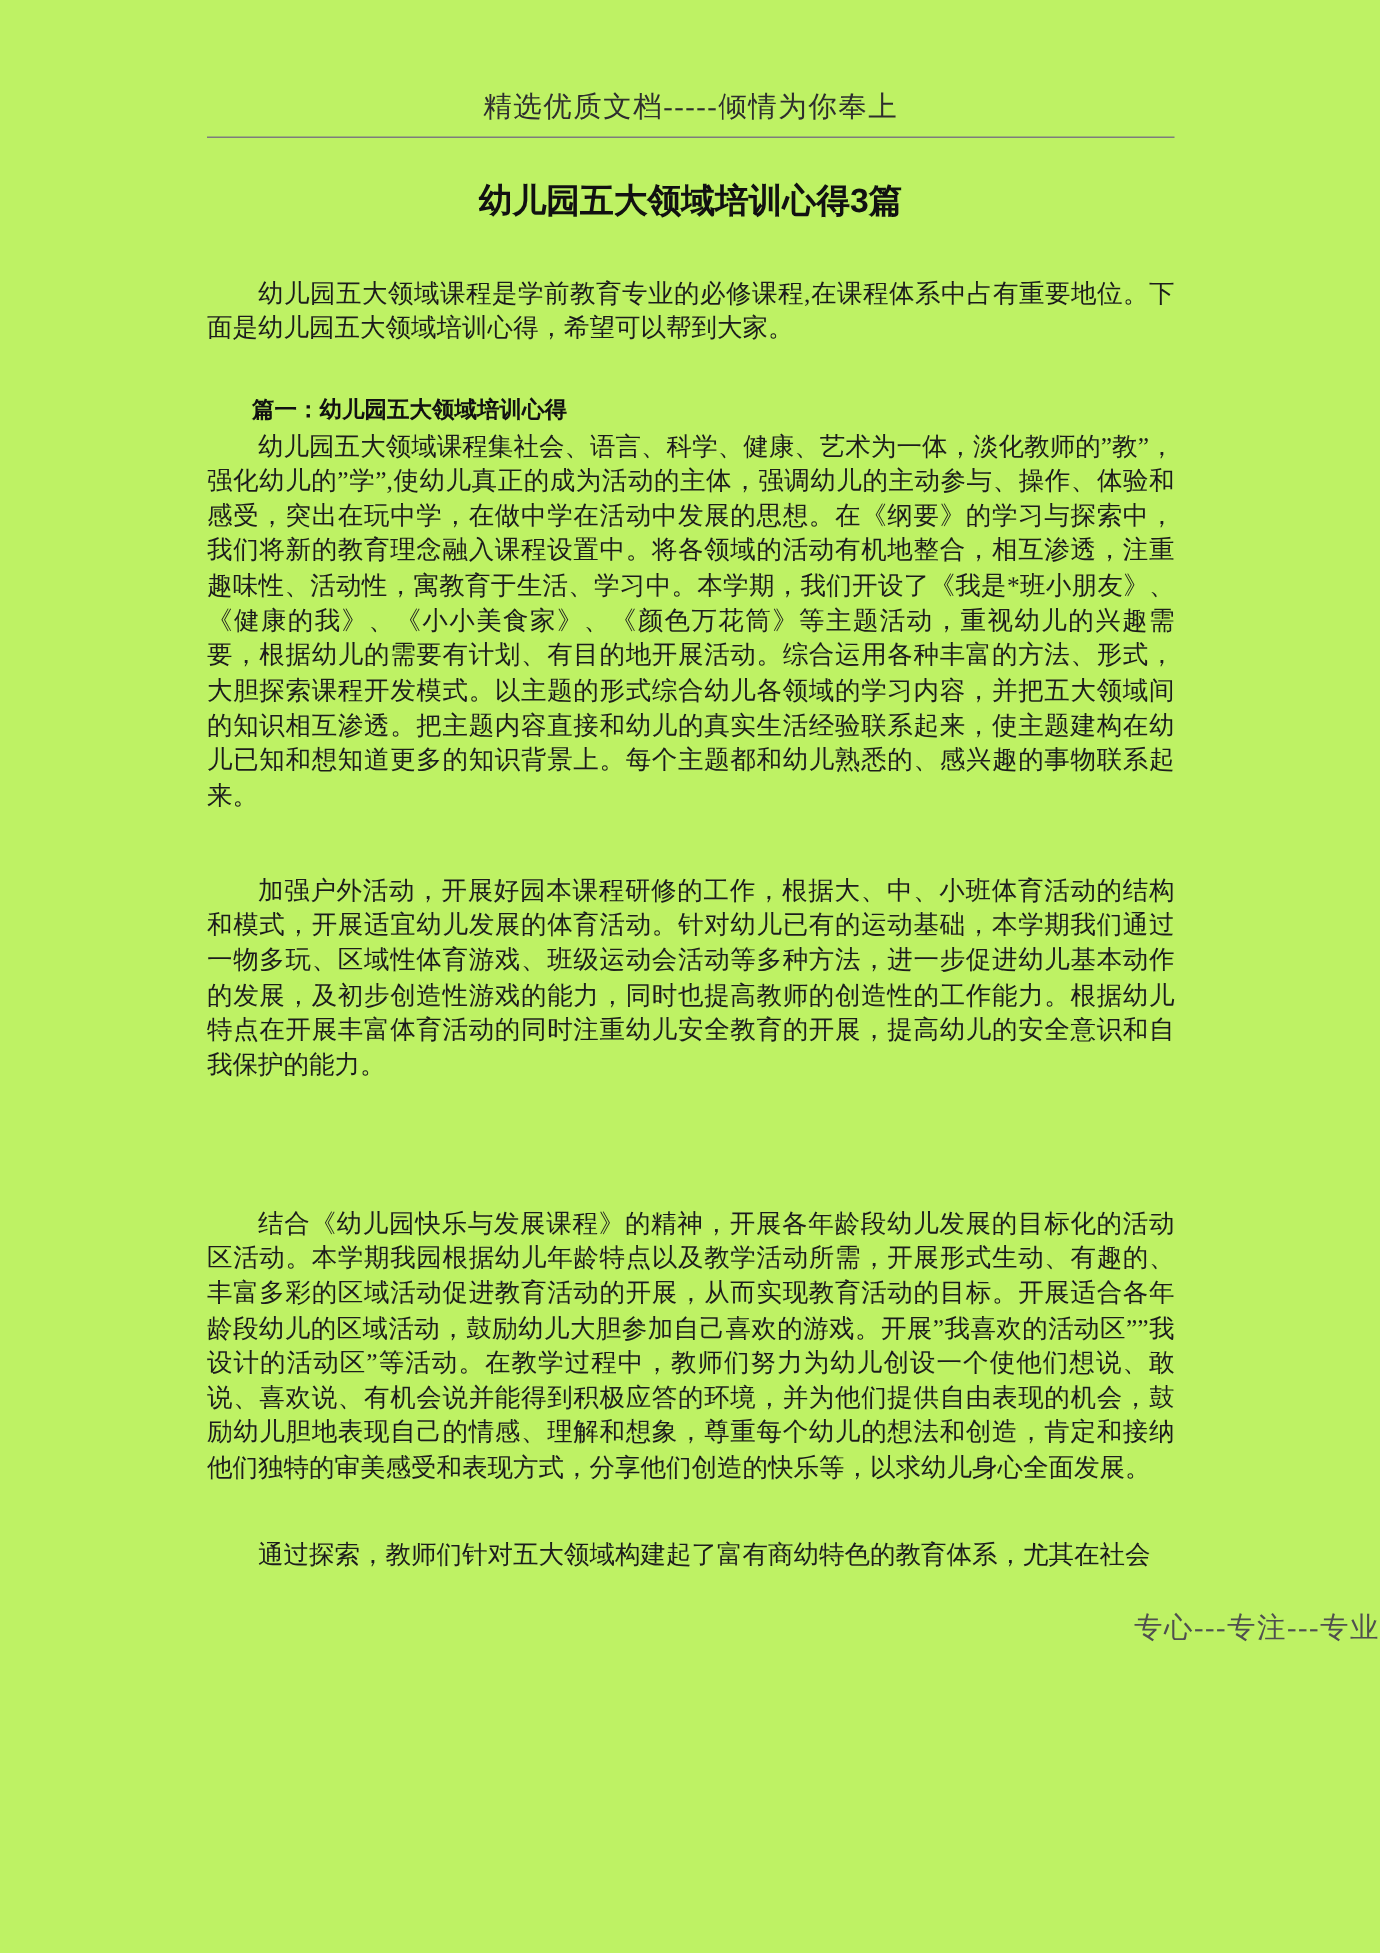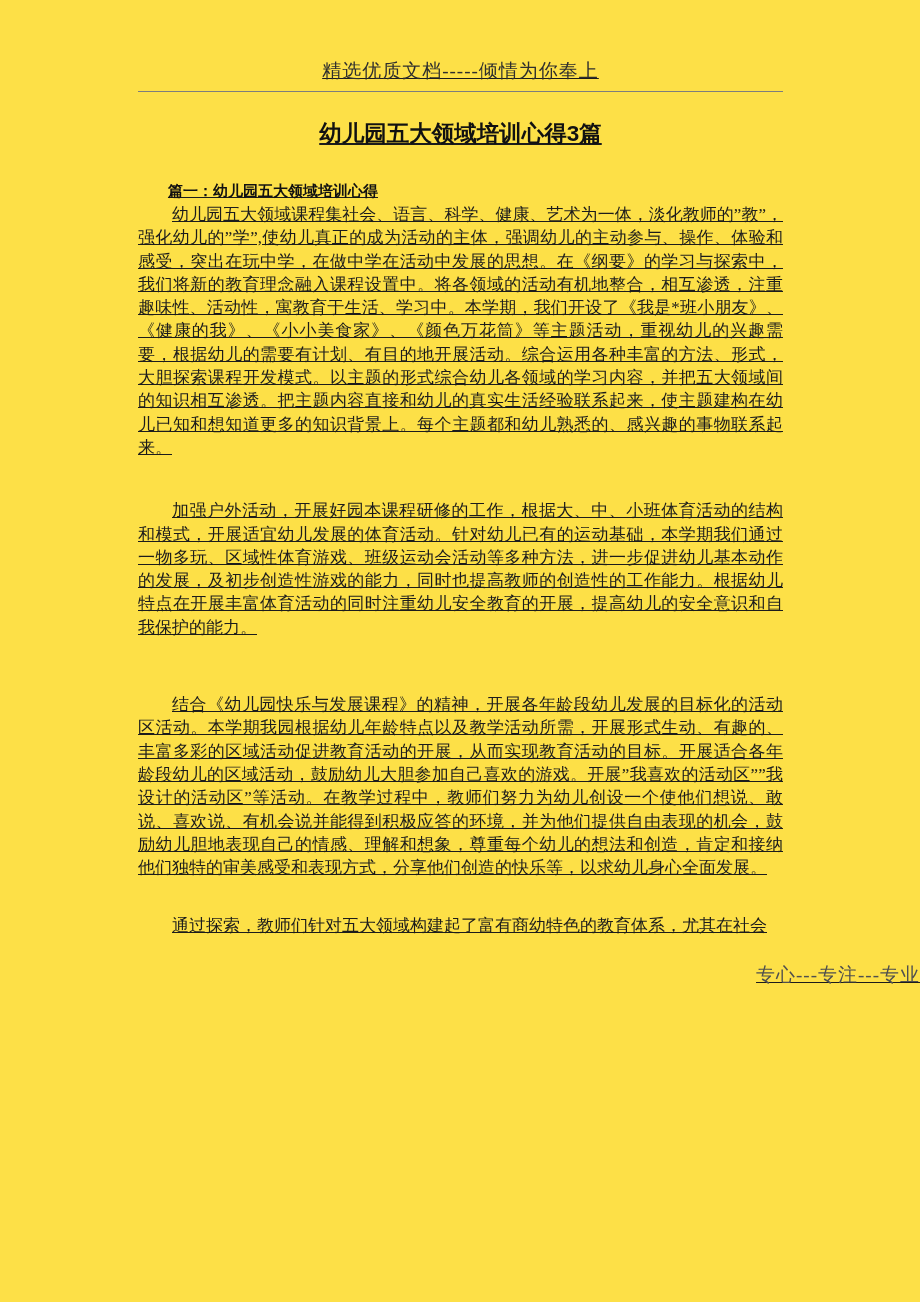--- a/index.html
+++ b/index.html
@@ -10,22 +10,21 @@
   body {
     height: 1302px;
     overflow: hidden;
     font-family: "Liberation Serif", "DejaVu Serif", serif;
     color: #1c1c1c;
   }
   .page {
     width: 920px;
     height: 1302px;
     position: relative;
-    background: #fde047;
-    text-decoration: underline;
+    background: #bef264;
   }
   .header {
     margin: 0 137px 0 138px;
     padding-top: 58px;
     padding-bottom: 7px;
     text-align: center;
     font-size: 19px;
     letter-spacing: 1px;
     color: #2e2e2e;
     border-bottom: 1px solid #7d7d7d;
@@ -55,41 +54,42 @@
     margin: 30px 137px 0 138px;
     font-family: "Liberation Sans", "DejaVu Sans", sans-serif;
     font-weight: bold;
     font-size: 15px;
     line-height: 25px;
     text-indent: 2em;
     color: #111111;
   }
   .para-1 { }
   .para-2 { margin-top: 40px; }
-  .para-3 { margin-top: 54px; }
+  .para-3 { margin-top: 82px; }
   .para-4 { margin-top: 35px; }
   .footer {
     margin-top: 24px;
     text-align: right;
     font-size: 19px;
     letter-spacing: 1px;
     color: #4f4f4f;
   }
 </style>
 </head>
 <body>
 
 <div class="page">
 
   <div class="header">
     <span>精选优质文档-----倾情为你奉上</span>
   </div>
 
   <h1 class="doc-title">幼儿园五大领域培训心得3篇</h1>
 
+  <p class="body-text intro">幼儿园五大领域课程是学前教育专业的必修课程,在课程体系中占有重要地位。下面是幼儿园五大领域培训心得，希望可以帮到大家。</p>
 
   <h2 class="section-heading">篇一：幼儿园五大领域培训心得</h2>
 
   <p class="body-text para-1">幼儿园五大领域课程集社会、语言、科学、健康、艺术为一体，淡化教师的”教”，强化幼儿的”学”,使幼儿真正的成为活动的主体，强调幼儿的主动参与、操作、体验和感受，突出在玩中学，在做中学在活动中发展的思想。在《纲要》的学习与探索中，我们将新的教育理念融入课程设置中。将各领域的活动有机地整合，相互渗透，注重趣味性、活动性，寓教育于生活、学习中。本学期，我们开设了《我是*班小朋友》、《健康的我》、《小小美食家》、《颜色万花筒》等主题活动，重视幼儿的兴趣需要，根据幼儿的需要有计划、有目的地开展活动。综合运用各种丰富的方法、形式，大胆探索课程开发模式。以主题的形式综合幼儿各领域的学习内容，并把五大领域间的知识相互渗透。把主题内容直接和幼儿的真实生活经验联系起来，使主题建构在幼儿已知和想知道更多的知识背景上。每个主题都和幼儿熟悉的、感兴趣的事物联系起来。</p>
 
   <p class="body-text para-2">加强户外活动，开展好园本课程研修的工作，根据大、中、小班体育活动的结构和模式，开展适宜幼儿发展的体育活动。针对幼儿已有的运动基础，本学期我们通过一物多玩、区域性体育游戏、班级运动会活动等多种方法，进一步促进幼儿基本动作的发展，及初步创造性游戏的能力，同时也提高教师的创造性的工作能力。根据幼儿特点在开展丰富体育活动的同时注重幼儿安全教育的开展，提高幼儿的安全意识和自我保护的能力。</p>
 
   <p class="body-text para-3">结合《幼儿园快乐与发展课程》的精神，开展各年龄段幼儿发展的目标化的活动区活动。本学期我园根据幼儿年龄特点以及教学活动所需，开展形式生动、有趣的、丰富多彩的区域活动促进教育活动的开展，从而实现教育活动的目标。开展适合各年龄段幼儿的区域活动，鼓励幼儿大胆参加自己喜欢的游戏。开展”我喜欢的活动区””我设计的活动区”等活动。在教学过程中，教师们努力为幼儿创设一个使他们想说、敢说、喜欢说、有机会说并能得到积极应答的环境，并为他们提供自由表现的机会，鼓励幼儿胆地表现自己的情感、理解和想象，尊重每个幼儿的想法和创造，肯定和接纳他们独特的审美感受和表现方式，分享他们创造的快乐等，以求幼儿身心全面发展。</p>
 
   <p class="body-text para-4">通过探索，教师们针对五大领域构建起了富有商幼特色的教育体系，尤其在社会</p>

